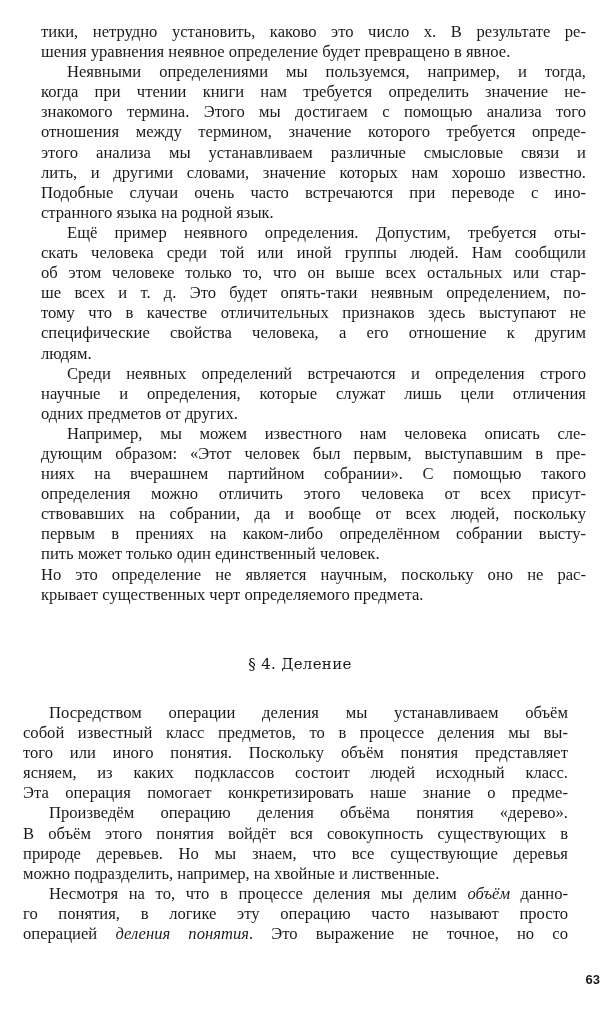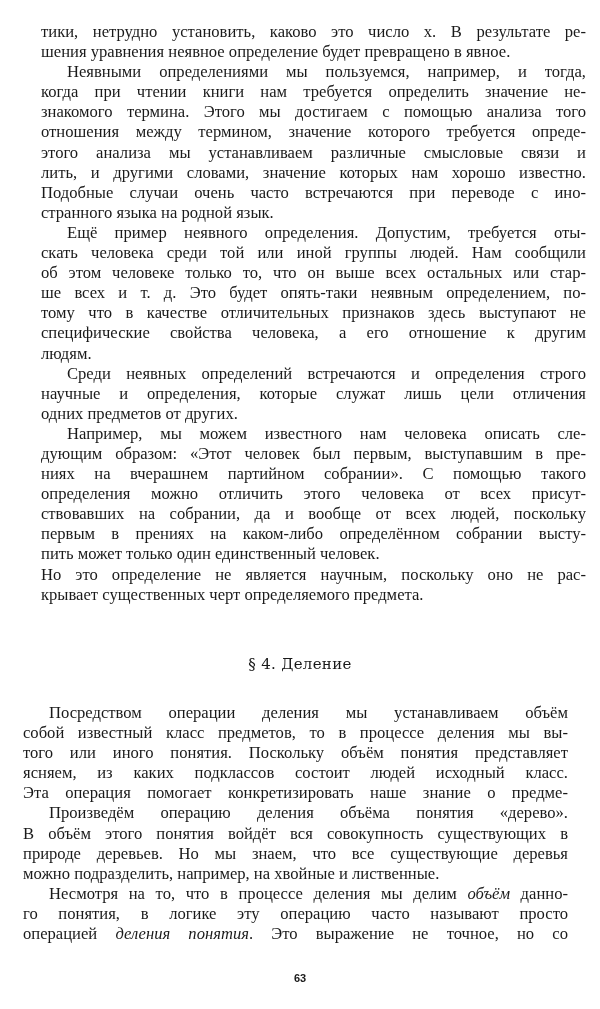--- a/index.html
+++ b/index.html
@@ -6,22 +6,22 @@
   body { width:600px; height:1009px; position:relative; overflow:hidden;
          font-family:"Liberation Serif","DejaVu Serif",serif; color:#1a1a1a; }
   .page { position:absolute; left:41px; top:22px; width:545px; }
   .line { display:block; height:20.1px; line-height:20.1px; font-size:16.6px;
           white-space:nowrap; text-align:justify; text-align-last:justify; }
   .line.last { text-align-last:left; }
   .indent { padding-left:26px; }
   .heading { position:absolute; left:0; width:600px; top:655px; text-align:center;
              font-family:"DejaVu Serif",serif; font-weight:normal; font-size:15px; letter-spacing:0.3px; }
   .page2 { position:absolute; left:23px; top:703px; width:545px; }
-  .pagenum { position:absolute; left:0; width:600px; top:972px; text-align:center;
-             font-family:"Liberation Sans",sans-serif; font-weight:bold; font-size:11px; }
+  .pagenum { position:absolute; left:0; width:600px; top:972px; text-align:right;
+             font-family:"Liberation Sans",sans-serif; font-weight:bold; font-size:13px; }
   i { font-style:italic; }
 </style>
 </head>
 <body>
 
 <div class="page" id="sec1">
     <span class="line">тики, нетрудно установить, каково это число x. В результате ре-</span>
     <span class="line last">шения уравнения неявное определение будет превращено в явное.</span>
     <span class="line indent">Неявными определениями мы пользуемся, например, и тогда,</span>
     <span class="line">когда при чтении книги нам требуется определить значение не-</span>

